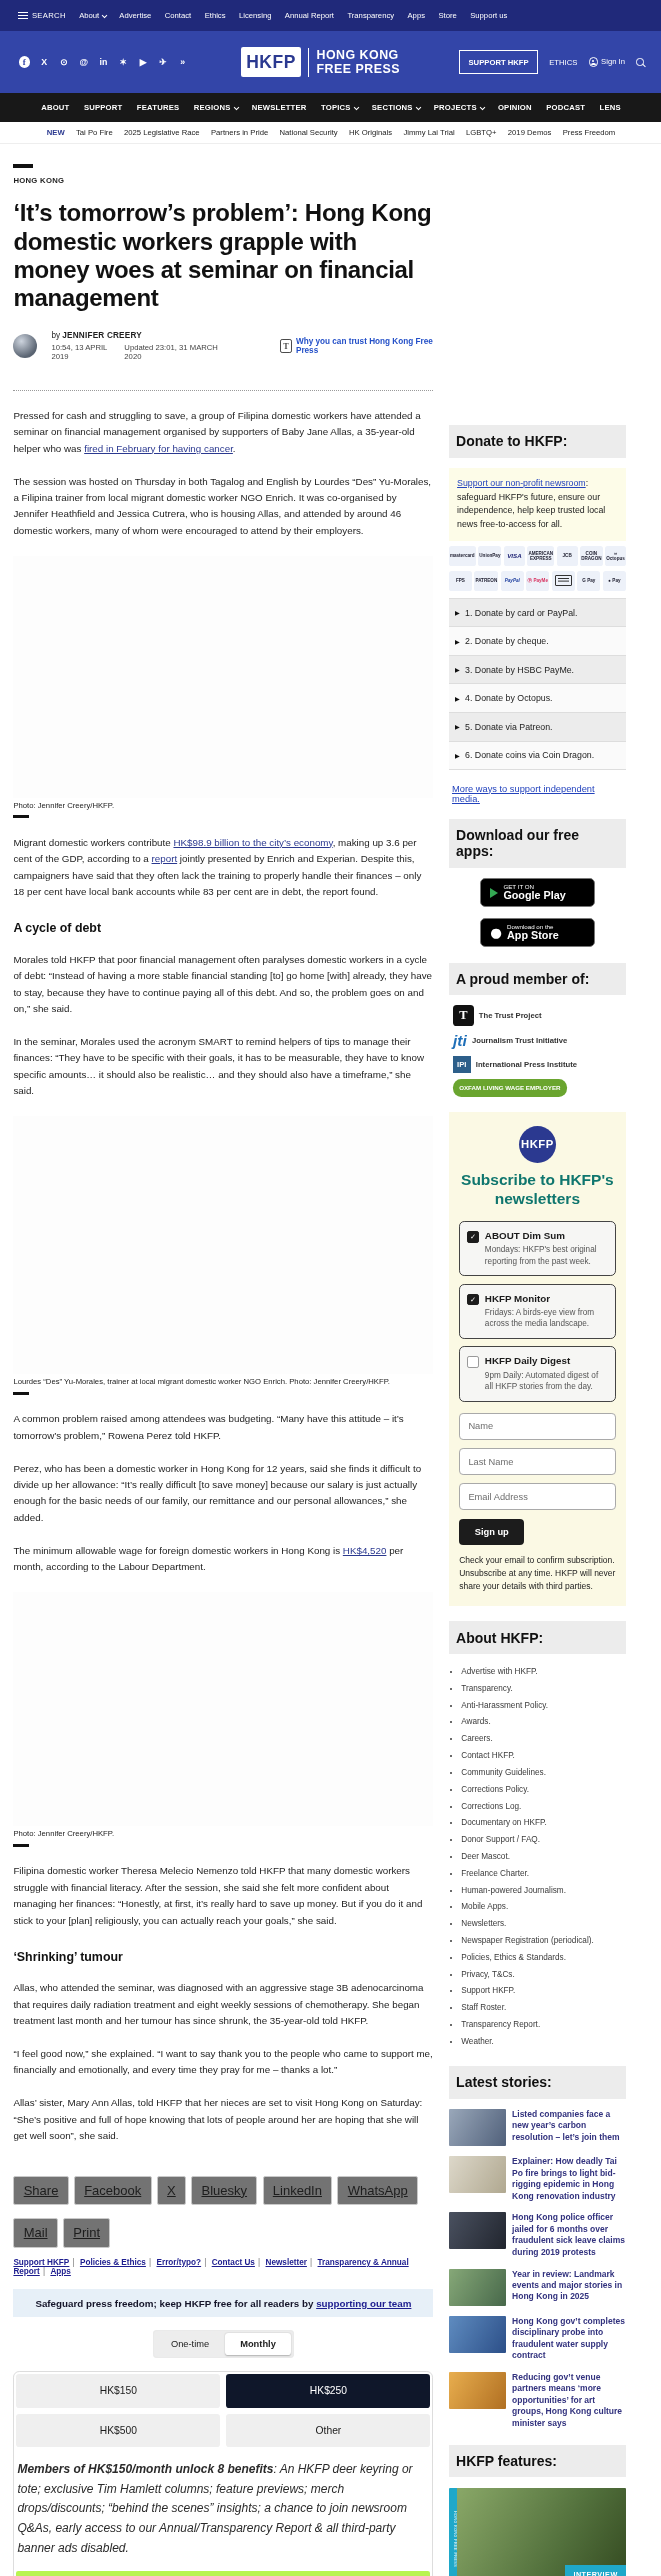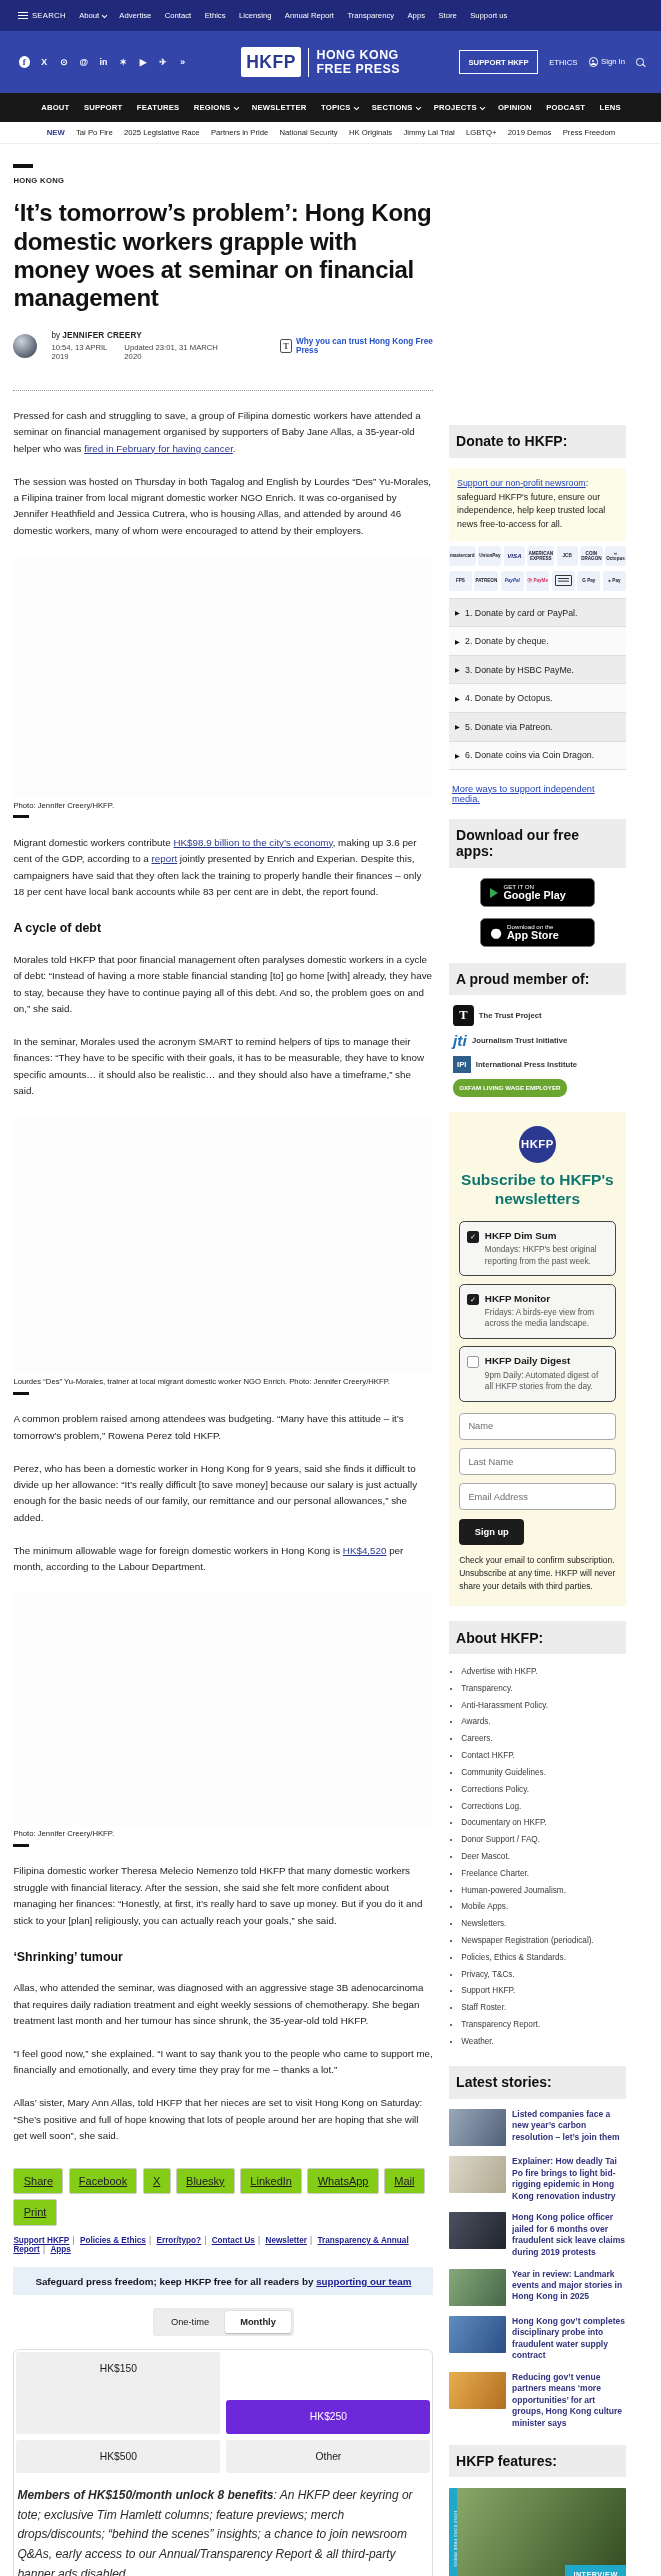--- a/index.html
+++ b/index.html
@@ -61,37 +61,37 @@
   .dotline { border-top:1px dotted #9a9a9a; margin:3.1px 0 3.1px; }
   .article p { font-size:9.8px; line-height:1.68; margin:16.5px 0; color:#1d1d1d; }
   .article p a { color:#2b3990; text-decoration:underline; }
   .article h2 { font-size:12.4px; margin:20.6px 0 3.1px; color:#111; }
   .photo { background:#fdfdfd; }
   .ph1 { height:242px; } .ph2 { height:258px; } .ph3 { height:234px; }
   .caption { font-size:7.7px; color:#222; margin:3.1px 0 5.2px; }
   .cap-dash { width:15.5px; height:3.1px; background:#111; margin:5.2px 0 3.1px; }
 
   .share-row { display:flex; gap:5.2px; margin:23px 0 10.3px; flex-wrap:wrap;}
-  .share-btn { border:0.5px solid #c9c9c9; border-radius:2.1px; background:#84cc16; padding:6.2px 9.3px; font-size:11px;
-               text-decoration:underline; color:#1d1d1d; cursor:pointer; }
+  .share-btn { border:0.5px solid #c9c9c9; border-radius:2.1px; background:#737373; padding:6.2px 9.3px; font-size:13px;
+               text-decoration:underline; color:#1d1d1d; cursor:pointer;margin-top:8px; }
   .flinks { font-size:8.2px; margin:8.2px 0 13.4px; color:#777; }
   .flinks a { color:#1d1d8f; font-weight:bold; text-decoration:underline; margin:0 3.1px; }
   .flinks a:first-child{ margin-left:0; }
 
   
   .sup-banner { background:#e7f0f8; text-align:center; padding:8.2px 5.2px; font-size:9.8px; font-weight:bold; color:#15152a;}
   .sup-banner a { color:#1d1d8f; text-decoration:underline; }
   .toggle-wrap { display:flex; justify-content:center; margin:13.4px 0; }
   .toggle { background:#ededed; border-radius:4.1px; padding:2.6px; display:flex; box-shadow:inset 0 0 1.5px #ddd;}
   .tg { padding:6.2px 15.5px; font-size:9.3px; border-radius:3.1px; cursor:pointer; color:#222;}
   .tg.sel { background:#fff; font-weight:bold; box-shadow:0 0.5px 1.5px rgba(0,0,0,.25); }
   .sup-card { border:0.5px solid #ddd; border-radius:6.2px; padding:2px; }
   .amounts { display:grid; grid-template-columns:1fr 1fr; gap:6.2px; }
   .amt { background:#efefef; border-radius:3.1px; text-align:center; padding:11.3px 0; font-size:10.3px; cursor:pointer; color:#1b1b1b;}
-  .amt.sel { background:#6d28d9; color:#fff;margin-top:48px; }
+  .amt.sel { background:#0f172a; color:#fff; }
   .benefits { font-style:italic; font-size:12px; line-height:1.65; margin:12.4px 1px; color:#2b2b2b;}
   .join-btn { background:#b8f451; border:none; width:100%; padding:9.3px 0; font-size:10.3px; font-weight:bold; border-radius:2.1px; cursor:pointer; color:#111;}
   .members-row { display:flex; gap:13.4px; align-items:center; justify-content:space-between; margin:17.5px 2.1px 5.2px; }
   .mlogo { display:flex; gap:3.6px; align-items:center; font-size:5.7px; font-weight:bold; color:#333; line-height:1.2;}
   .mlogo .sq { width:12.4px; height:12.4px; background:#111; color:#fff; border-radius:2.6px; display:flex; align-items:center; justify-content:center; font-family:"Liberation Serif",serif; font-size:7.2px;}
   .mlogo .jti { color:#1f6fb8; font-size:9.8px; font-style:italic; font-weight:bold;}
   .mlogo .seal { width:11.3px; height:11.3px; border:1px solid #a02c2c; border-radius:50%; color:#a02c2c; font-size:5.2px; display:flex; align-items:center; justify-content:center;}
   .mlogo .ipi { background:#2d5f8a; color:#fff; padding:1.5px 2.1px; font-size:5.7px; }
   .mlogo .oxf { background:#6aa52f; color:#fff; border-radius:5.2px; padding:2.1px 3.1px; font-size:4.6px; }
   .appbadges { display:flex; gap:46px; justify-content:center; margin:11.3px 0; }
@@ -284,21 +284,21 @@
 
   <h2>A cycle of debt</h2>
   <p>Morales told HKFP that poor financial management often paralyses domestic workers in a cycle of debt: “Instead of having a more stable financial standing [to] go home [with] already, they have to stay, because they have to continue paying all of this debt. And so, the problem goes on and on,” she said.</p>
   <p>In the seminar, Morales used the acronym SMART to remind helpers of tips to manage their finances: “They have to be specific with their goals, it has to be measurable, they have to know specific amounts… it should also be realistic… and they should also have a timeframe,” she said.</p>
 
   <div class="photo ph2"></div>
   <div class="caption">Lourdes “Des” Yu-Morales, trainer at local migrant domestic worker NGO Enrich. Photo: Jennifer Creery/HKFP.</div>
   <div class="cap-dash"></div>
 
   <p>A common problem raised among attendees was budgeting. “Many have this attitude – it’s tomorrow’s problem,” Rowena Perez told HKFP.</p>
-  <p>Perez, who has been a domestic worker in Hong Kong for 9 years, said she finds it difficult to divide up her allowance: “It’s really difficult [to save money] because our salary is just actually enough for the basic needs of our family, our remittance and our personal allowances,” she added.</p>
+  <p>Perez, who has been a domestic worker in Hong Kong for 12 years, said she finds it difficult to divide up her allowance: “It’s really difficult [to save money] because our salary is just actually enough for the basic needs of our family, our remittance and our personal allowances,” she added.</p>
   <p><span>The minimum allowable wage for foreign domestic workers in Hong Kong is </span><a href="#">HK$4,520</a><span> per month, according to the Labour Department.</span></p>
 
   <div class="photo ph3"></div>
   <div class="caption">Photo: Jennifer Creery/HKFP.</div>
   <div class="cap-dash"></div>
 
   <p>Filipina domestic worker Theresa Melecio Nemenzo told HKFP that many domestic workers struggle with financial literacy. After the session, she said she felt more confident about managing her finances: “Honestly, at first, it’s really hard to save up money. But if you do it and stick to your [plan] religiously, you can actually reach your goals,” she said.</p>
   <h2>‘Shrinking’ tumour</h2>
   <p>Allas, who attended the seminar, was diagnosed with an aggressive stage 3B adenocarcinoma that requires daily radiation treatment and eight weekly sessions of chemotherapy. She began treatment last month and her tumour has since shrunk, the 35-year-old told HKFP.</p>
   <p>“I feel good now,” she explained. “I want to say thank you to the people who came to support me, financially and emotionally, and every time they pray for me – thanks a lot.”</p>
@@ -474,21 +474,21 @@
     <div class="slogo">
           <span class="oxf">OXFAM LIVING WAGE EMPLOYER</span>
         </div>
   </div>
 
   <div class="nlbox">
     <div class="nl-logo">HKFP</div>
     <div class="nl-title">Subscribe to HKFP's newsletters</div>
     <div class="nl-card">
       <span class="cb on">✓</span>
-      <span><b>HKFP Dim Sum</b><div class="desc">Mondays: HKFP's best original reporting from the past week.</div></span>
+      <span><b>ABOUT Dim Sum</b><div class="desc">Mondays: HKFP's best original reporting from the past week.</div></span>
     </div>
     <div class="nl-card">
       <span class="cb on">✓</span>
       <span><b>HKFP Monitor</b><div class="desc">Fridays: A birds-eye view from across the media landscape.</div></span>
     </div>
     <div class="nl-card">
       <span class="cb"></span>
       <span><b>HKFP Daily Digest</b><div class="desc">9pm Daily: Automated digest of all HKFP stories from the day.</div></span>
     </div>
     <input class="nl-input" placeholder="Name" style="">

